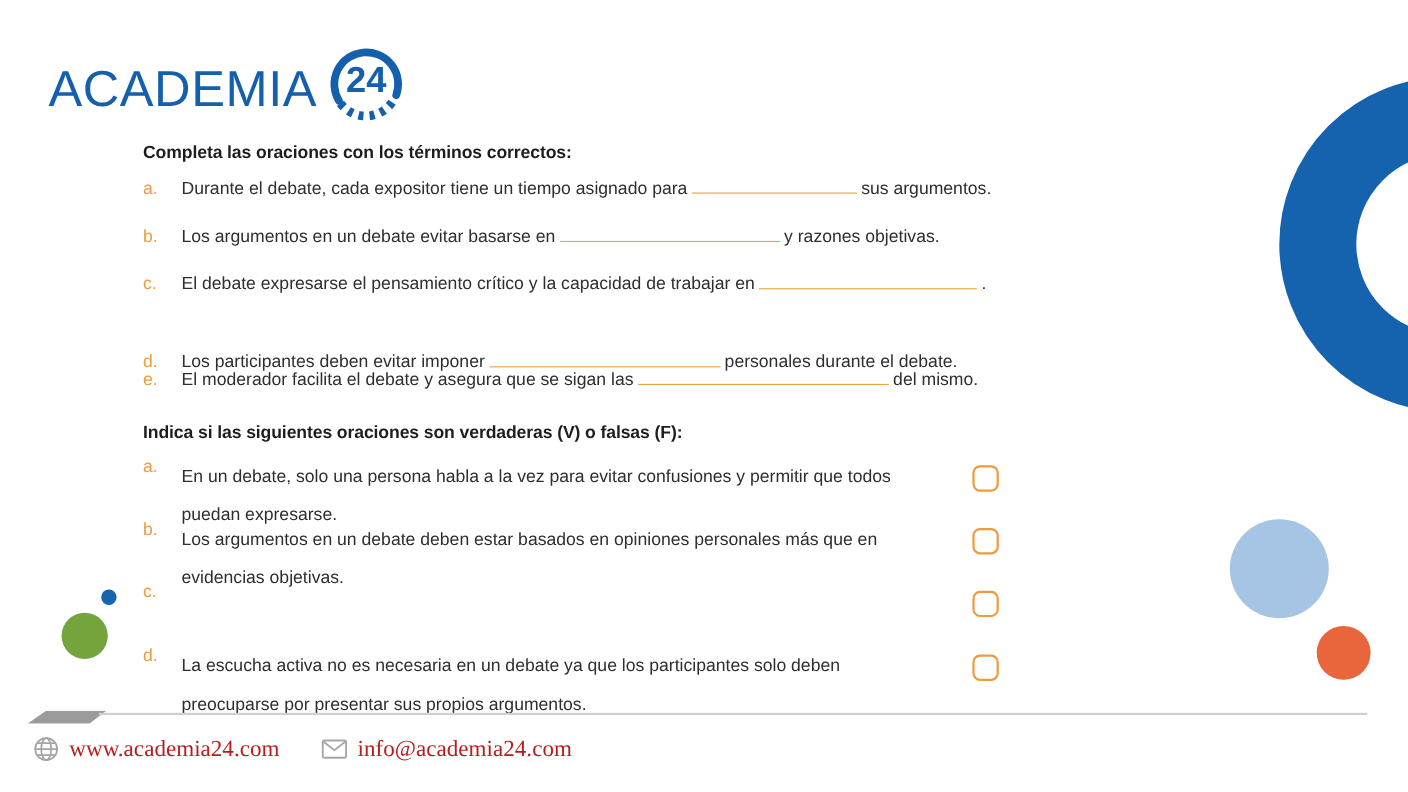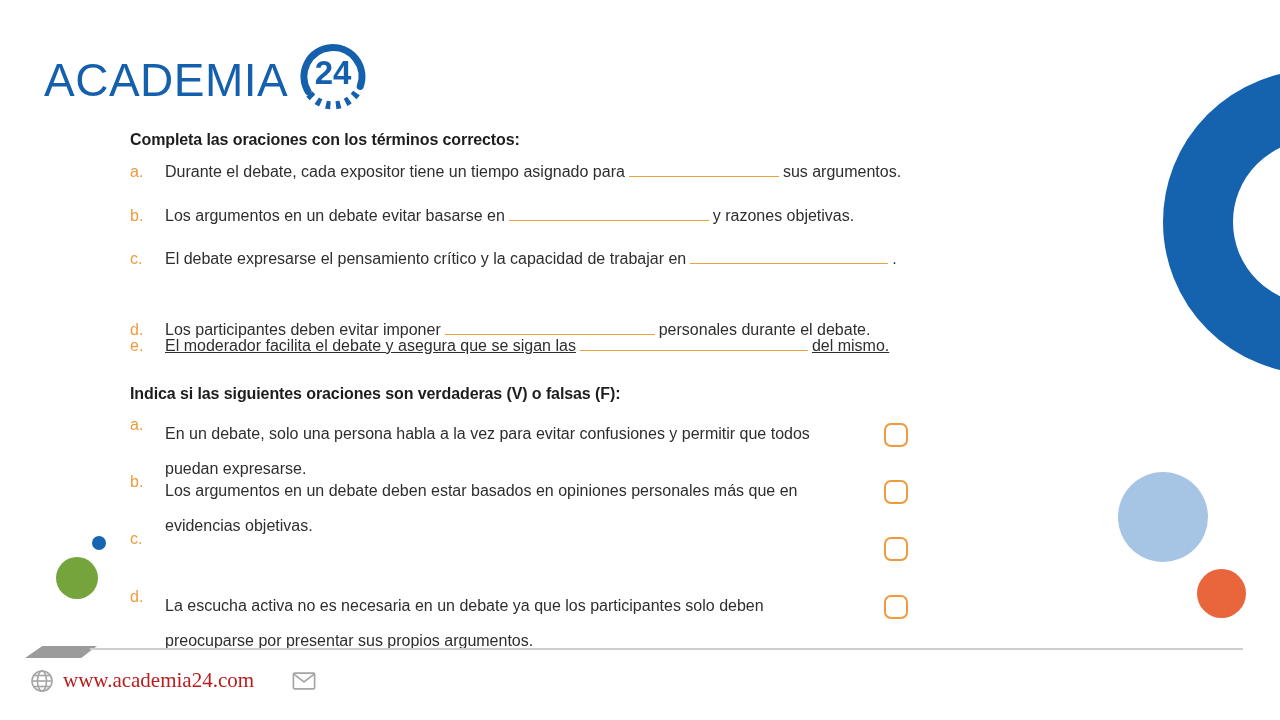--- a/index.html
+++ b/index.html
@@ -39,21 +39,21 @@
   }
   .h1 { top:131px; }
   .h2 { top:385px; }
 
   
   .s1-item {
     position:absolute; left:130px; width:1000px;
     font-size:16px; line-height:22px; white-space:nowrap;
   }
   .s1-a { top:161px; } .s1-b { top:205px; } .s1-c { top:248px; }
-  .s1-d { top:291px;margin-top:28px; } .s1-e { top:335px;text-decoration:underline; }
+  .s1-d { top:291px;margin-top:28px; } .s1-e { top:335px; }
   .letter {
     display:inline-block; width:35px; color:#EF9A3D; font-size:16px;
   }
   .blank {
     display:inline-block; height:15px; vertical-align:baseline;
     border-bottom:1.6px solid #EAA23F; margin:0 4px;
   }
   .bw-a { width:150px; } .bw-b { width:200px; } .bw-c { width:198px; }
   .bw-d { width:210px; } .bw-e { width:228px; }
 
@@ -151,13 +151,14 @@
     <ellipse cx="12" cy="12" rx="4.5" ry="10"></ellipse>
     <line x1="2" y1="12" x2="22" y2="12"></line>
     <line x1="3.2" y1="6.5" x2="20.8" y2="6.5"></line>
     <line x1="3.2" y1="17.5" x2="20.8" y2="17.5"></line>
   </svg>
   <span>www.academia24.com</span>
   <svg class="icon mail-gap" viewBox="0 0 26 22" fill="none" stroke="#A5A5A5" stroke-width="1.8">
     <rect x="1.5" y="2.5" width="23" height="17" rx="1.5"></rect>
     <path d="M 2 3.5 L 13 12 L 24 3.5"></path>
   </svg>
+  <span>info@academia24.com</span>
 </div>
 
 </body></html>

